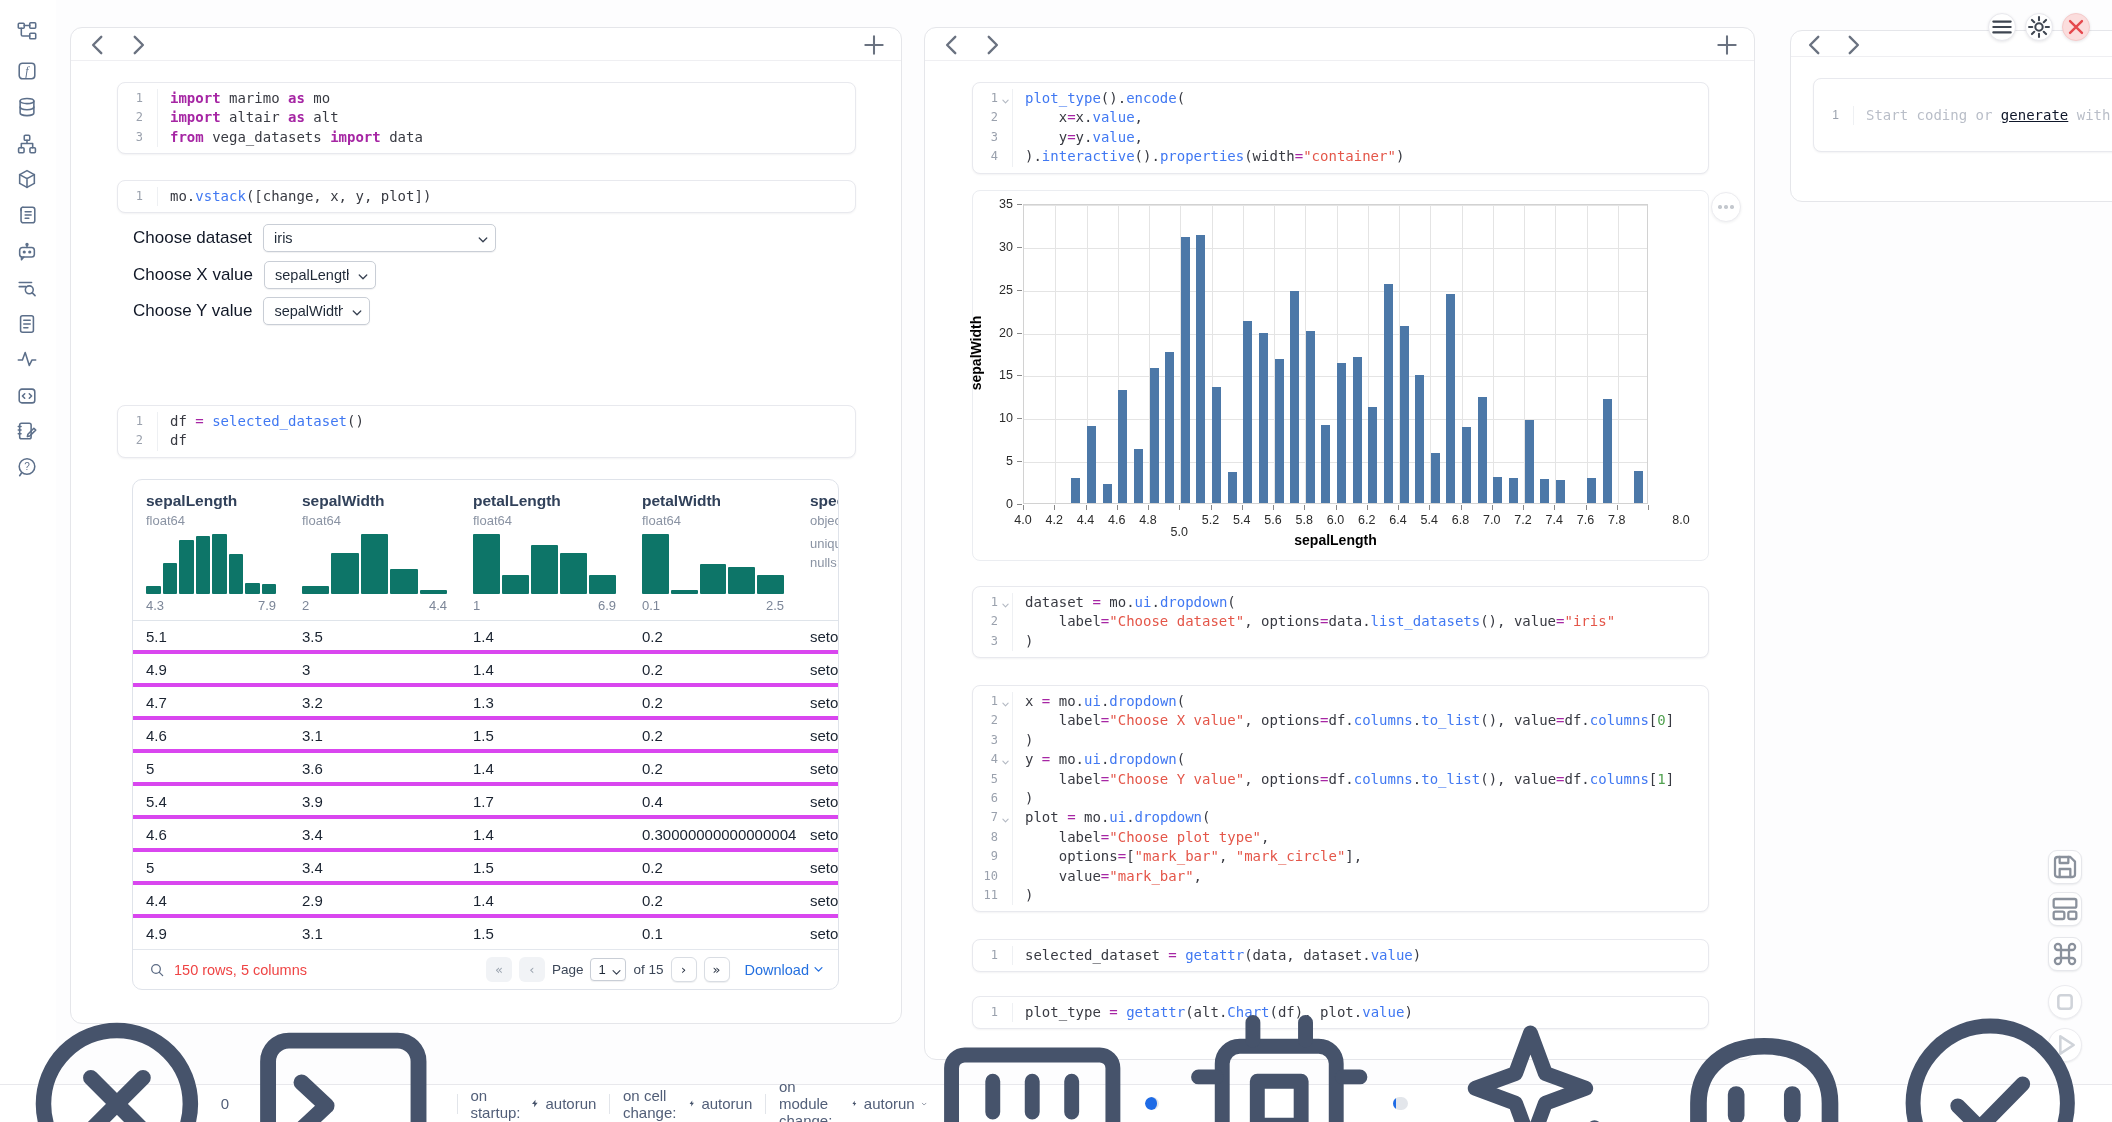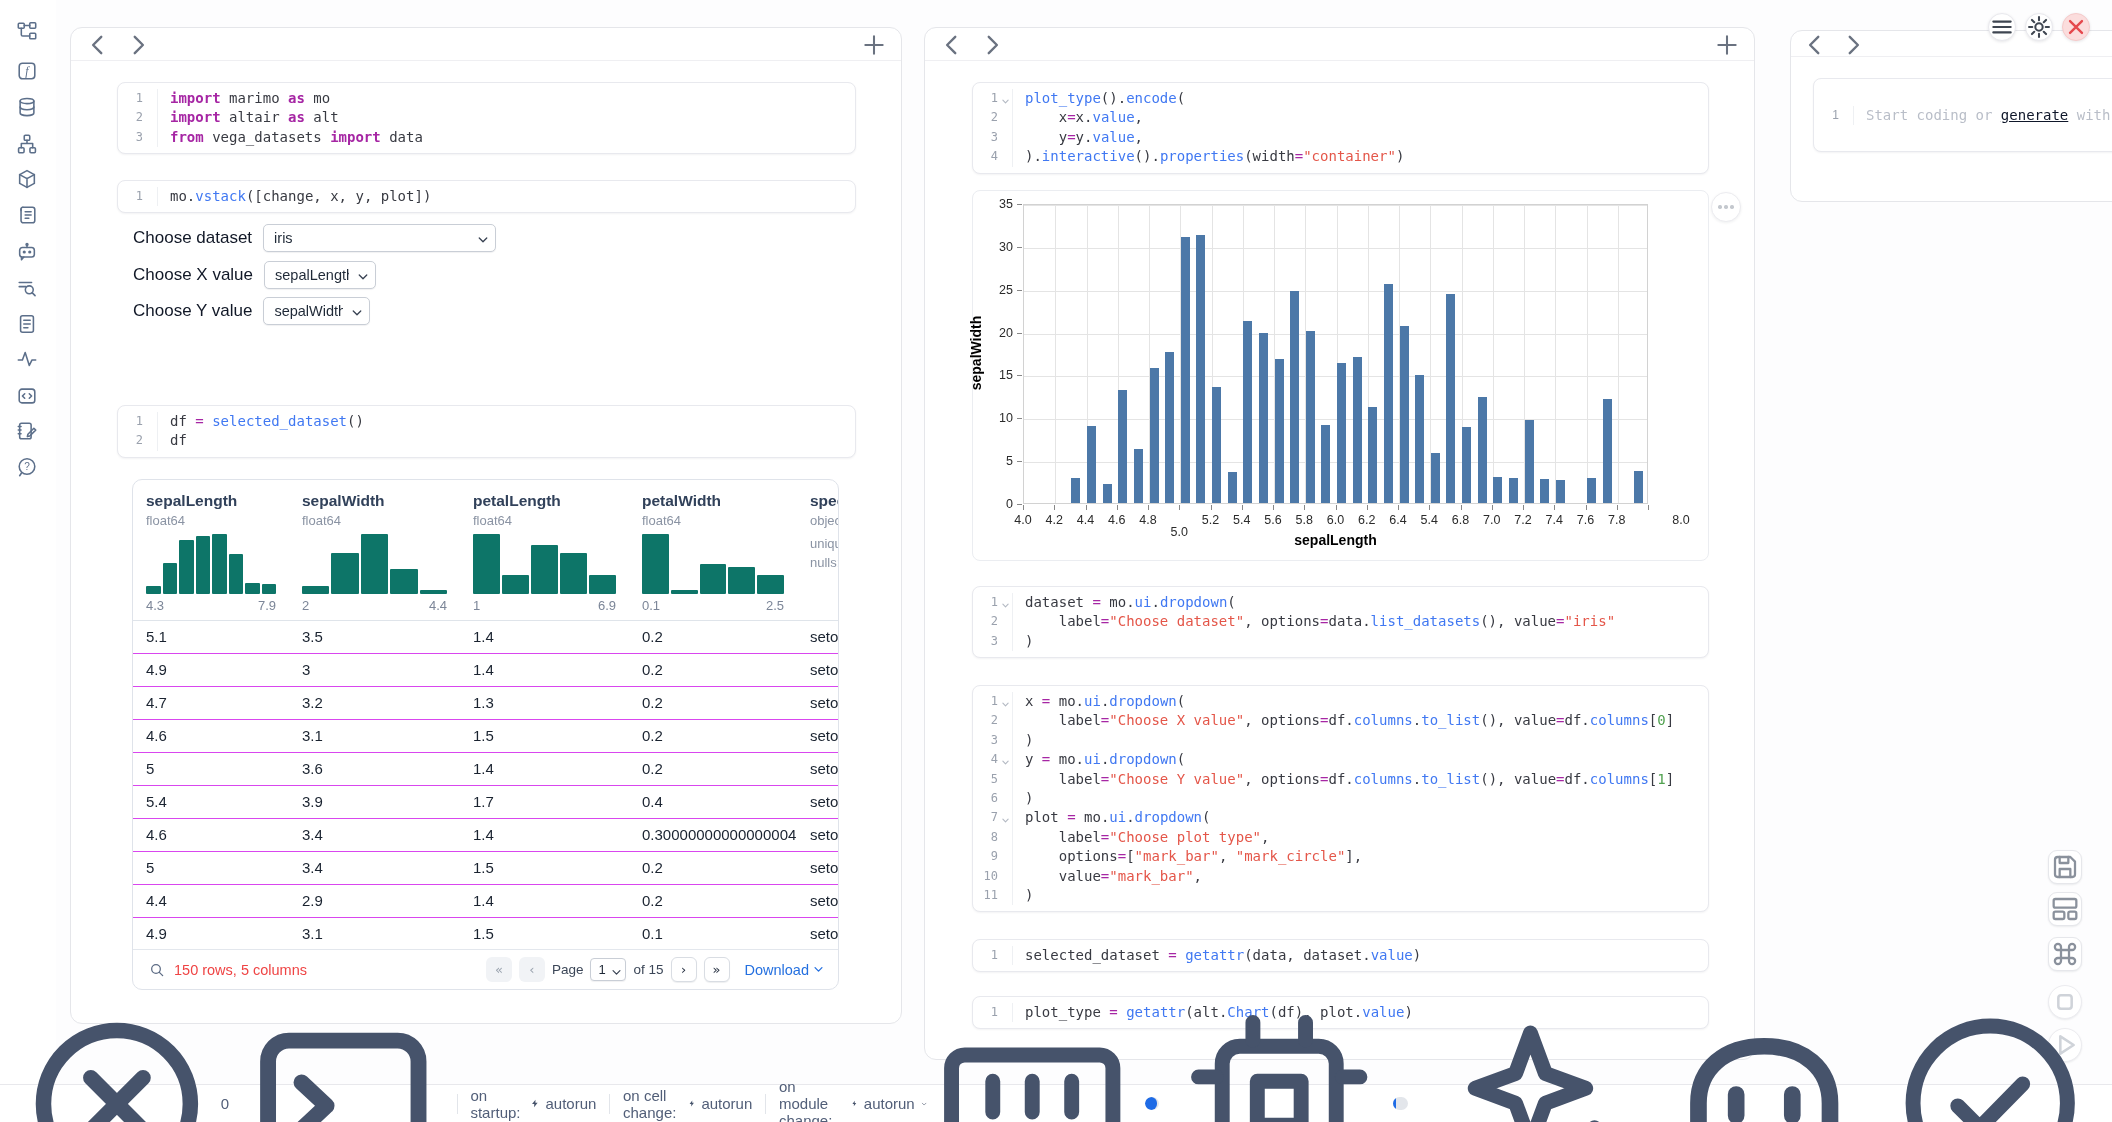--- a/index.html
+++ b/index.html
@@ -52,21 +52,21 @@
   .tbl-grid { display:grid; grid-template-columns:156px 171px 169px 168px 1fr; padding-left:13px; }
   .tbl-header { height:140px; position:relative; }
   .th-cell { position:relative; padding-top:12px; padding-right:26px; overflow:hidden; }
   .th-name { font-size:15.5px; font-weight:bold; color:#31415a; }
   .th-type { font-size:13px; color:#8a93a3; margin-top:3px; }
   .th-hist { position:absolute; left:0; right:26px; top:54px; height:60px; display:flex; align-items:flex-end; gap:2px; }
   .th-hist .hbar { flex:1; background:#0d7568; border-radius:1px; }
   .th-range { position:absolute; left:0; right:26px; top:118px; display:flex; justify-content:space-between; font-size:13px; color:#7c8698; }
   .th-meta { position:absolute; left:0; top:54px; font-size:13px; color:#8a93a3; line-height:19px; white-space:nowrap; }
   .tbl-body { border-top:1px solid #dfe4ea; }
-  .tbl-row { height:33px; border-bottom:1px solid #d946ef; }
+  .tbl-row { height:33px; border-bottom:4px solid #d946ef; }
   .tbl-row:last-child { border-bottom:none; }
   .td-cell { font-size:15px; color:#1a2330; padding-top:7px; white-space:nowrap; overflow:hidden; }
   .tbl-footer { position:absolute; left:0; right:0; bottom:0; height:40px; border-top:1px solid #e3e7ed;
     display:flex; align-items:center; padding:0 14px 0 16px; }
   .foot-search { width:16px; height:16px; color:#5c6b84; margin-right:9px; }
   .foot-summary { font-size:14.5px; color:#ef4444; }
   .foot-right { margin-left:auto; display:flex; align-items:center; gap:7px; }
   .pg-btn { width:26px; height:25px; border-radius:6px; display:flex; align-items:center; justify-content:center;
     font-size:13px; cursor:pointer; border:none; font-family:"DejaVu Sans",sans-serif; }
   .pg-btn.disabled { background:#f1f3f6; color:#9aa3af; }

